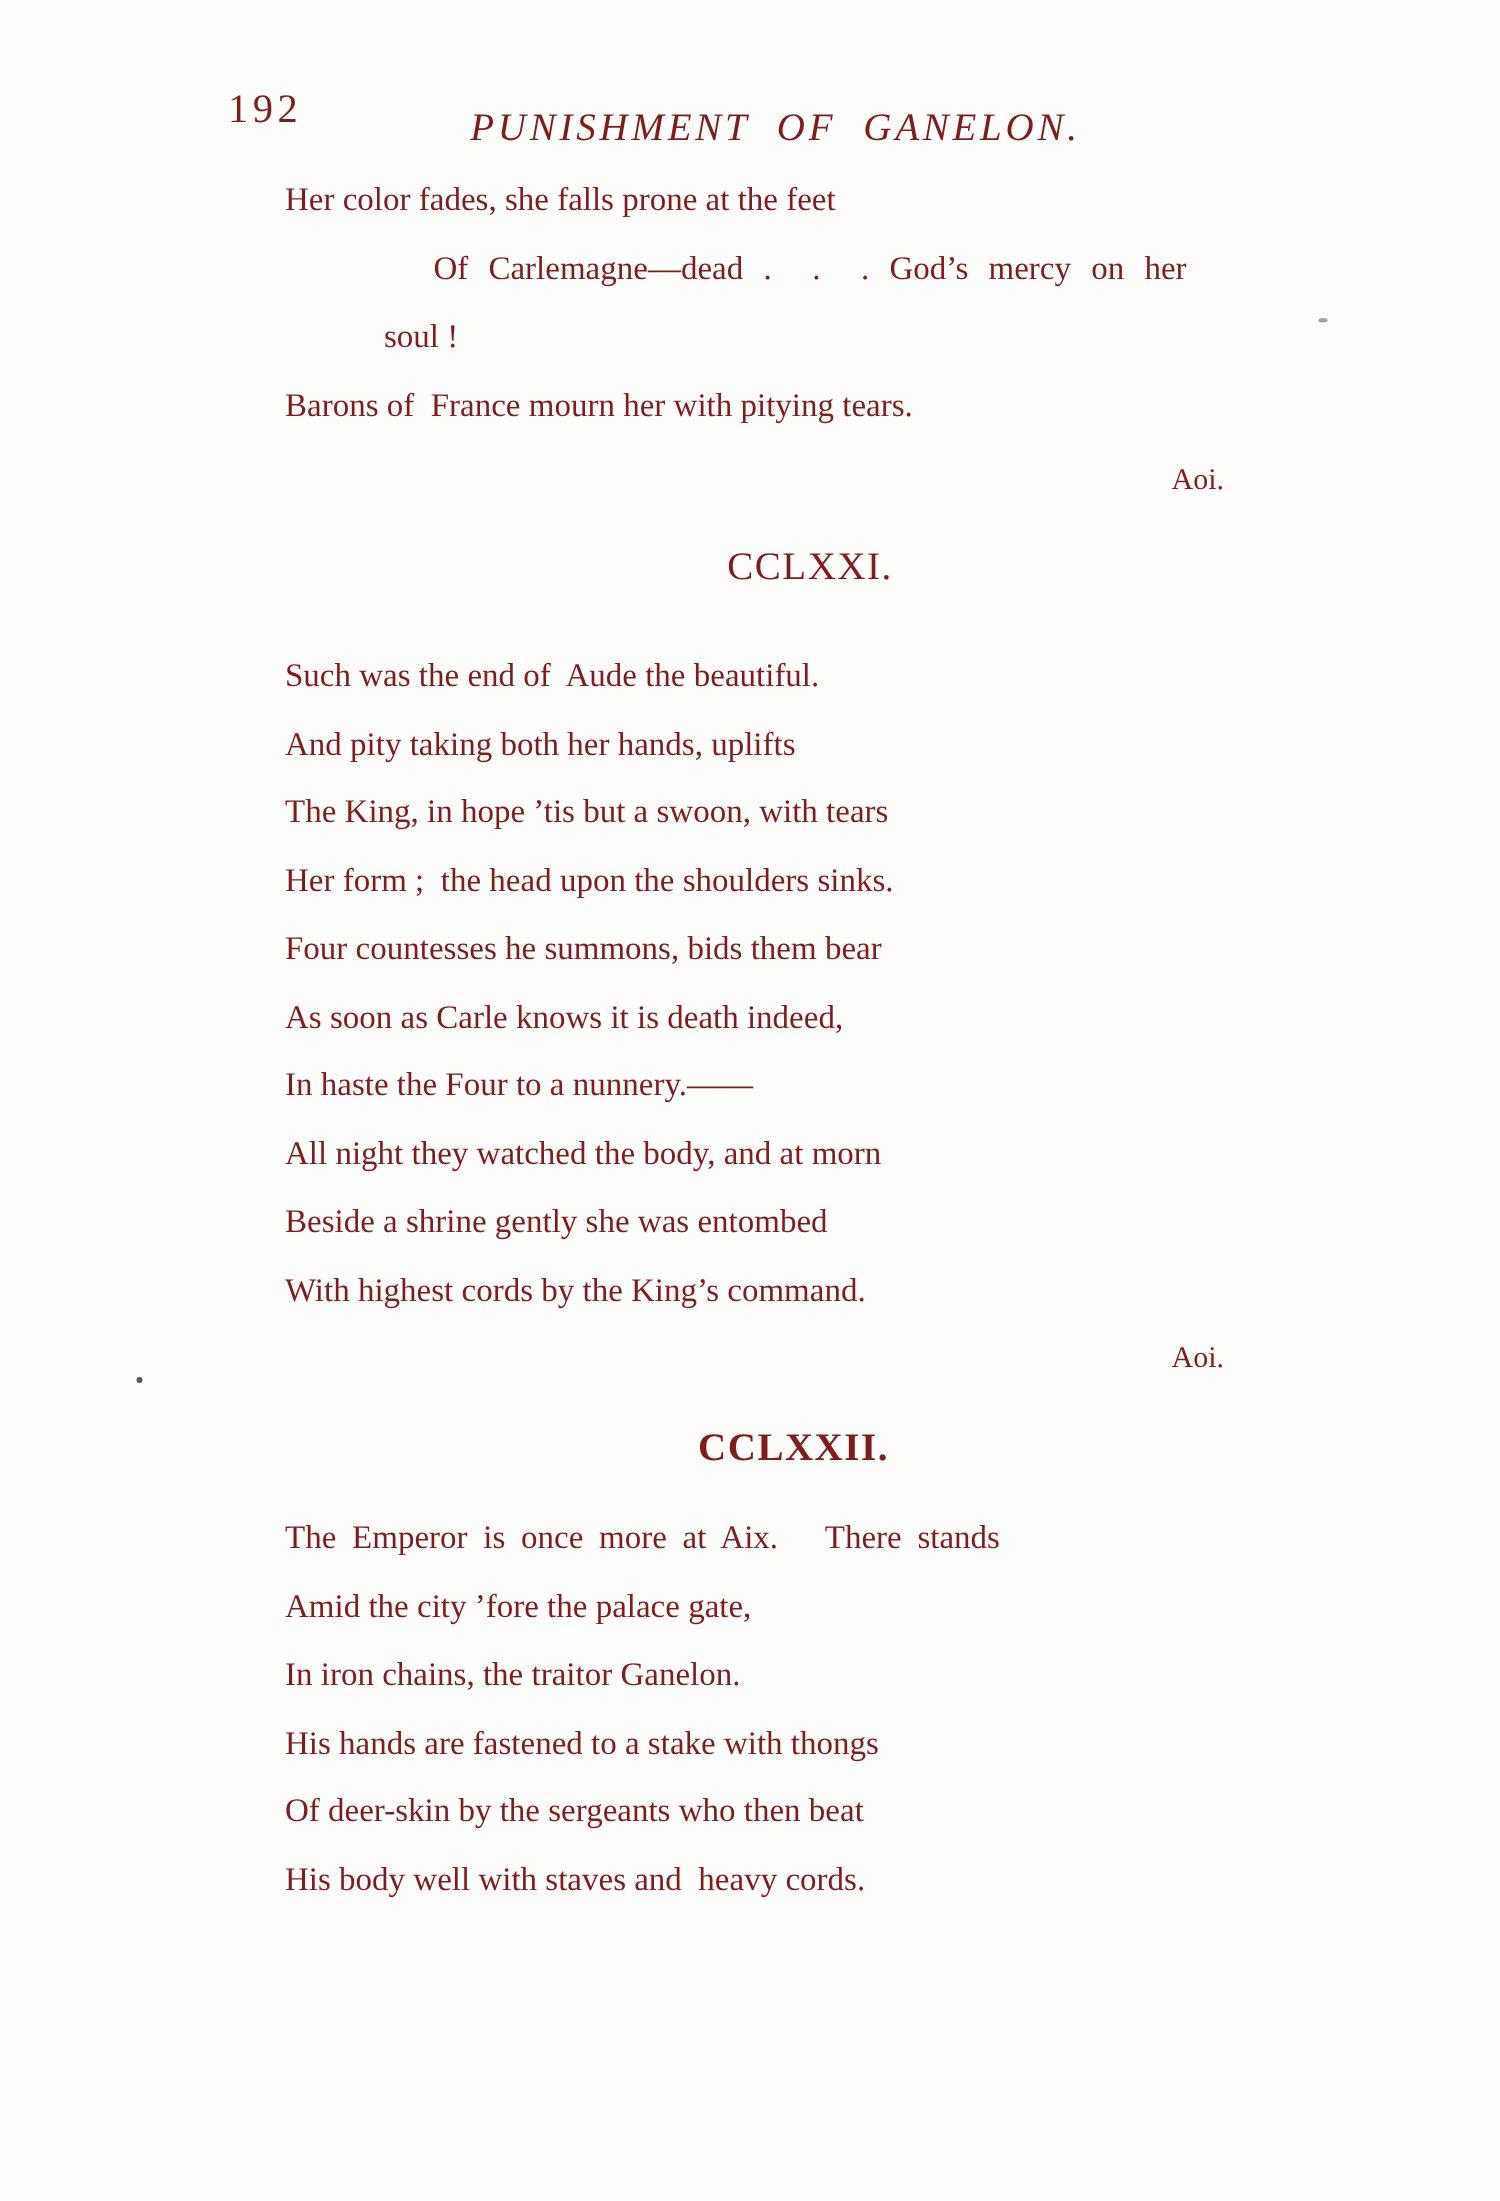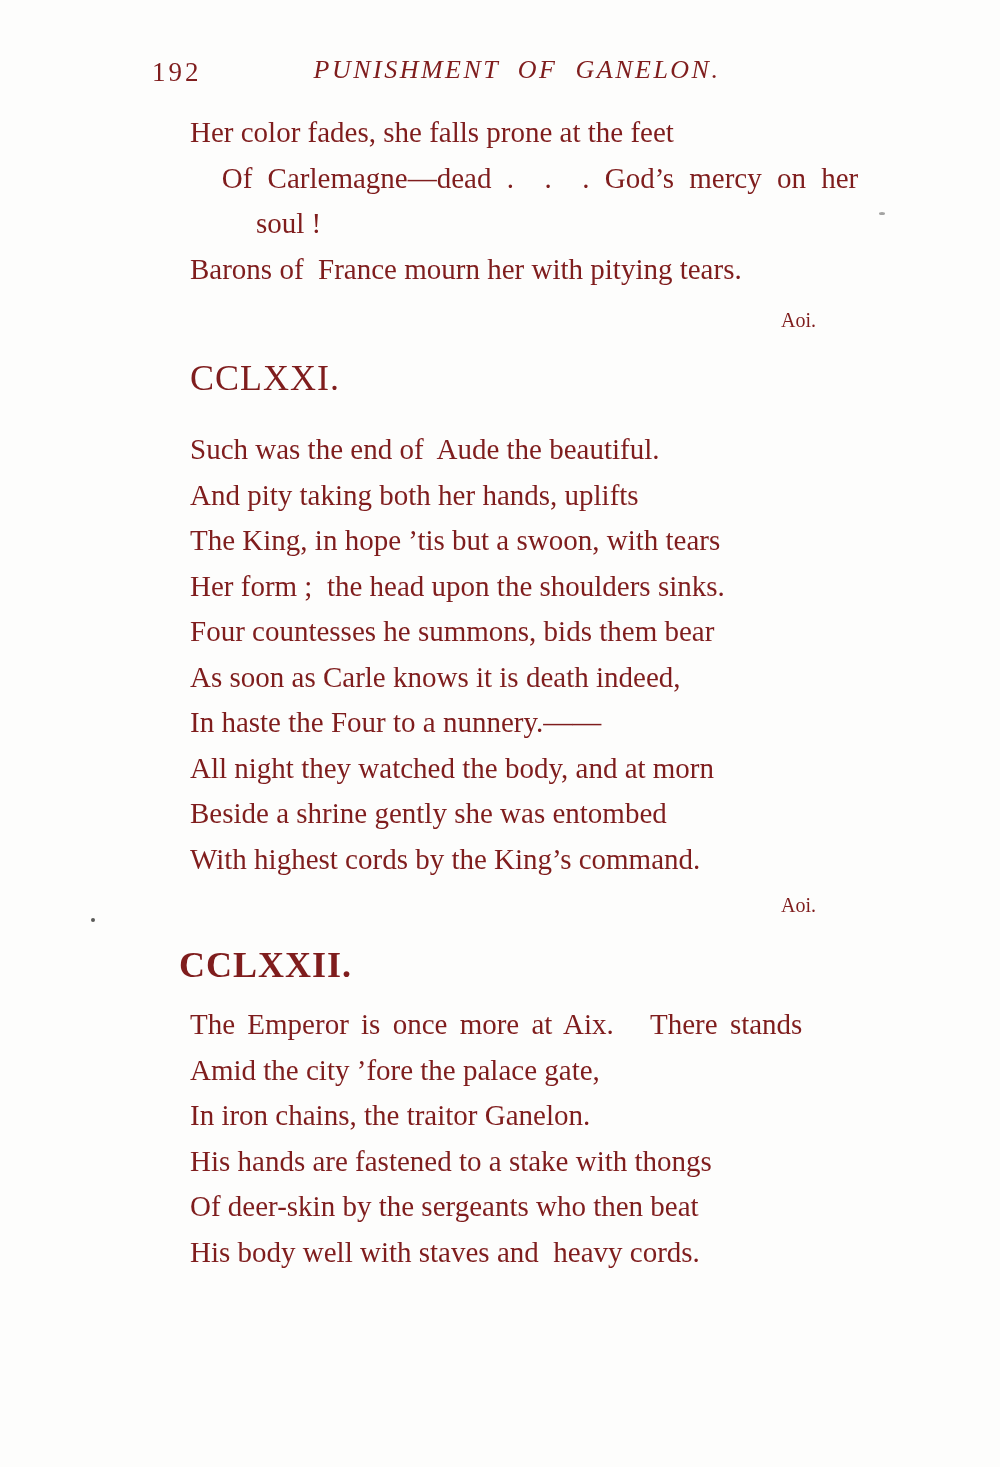--- a/index.html
+++ b/index.html
@@ -23,53 +23,54 @@
   .page-number {
     position: absolute;
     left: 152px;
     top: 3px;
     font-size: 27px;
     letter-spacing: 3px;
   }
   .running-title {
     position: absolute;
     left: 50%;
-    top: 1px;
+    top: 16px;
     transform: translateX(calc(-50% + 17px));
     font-style: italic;
     font-size: 26px;
     letter-spacing: 2.5px;
     word-spacing: 9px;
     white-space: nowrap;
   }
   .poem {
     position: absolute;
     top: 110px;
     left: 190px;
     width: 700px;
   }
   .poem-line {
-    font-size: 29px;
+    font-size: 22px;
     line-height: 45.5px;
     white-space: pre-wrap;
   }
   .poem-line.wide   { word-spacing: 8px; text-align: center; }
   .poem-line.wide-sm{ word-spacing: 5px; }
   .poem-line.indent { padding-left: 66px; }
   .aoi-line {
     font-size: 20px;
     line-height: 46px;
     text-align: right;
     padding-right: 74px;
   }
   .aoi-first { margin-top: 5px; }
   .laisse-heading {
-    font-size: 36px;
+    font-size: 26px;
     line-height: 40px;
     font-weight: normal;
+    text-align: center;
     letter-spacing: 1px;
     margin: 15px 0 29px 0;
   }
   .laisse-heading.heading-272 {
     margin: 17px 0 17px 0;
     position: relative;
     left: -11px;
     font-weight: bold;
   }
   .speck {

